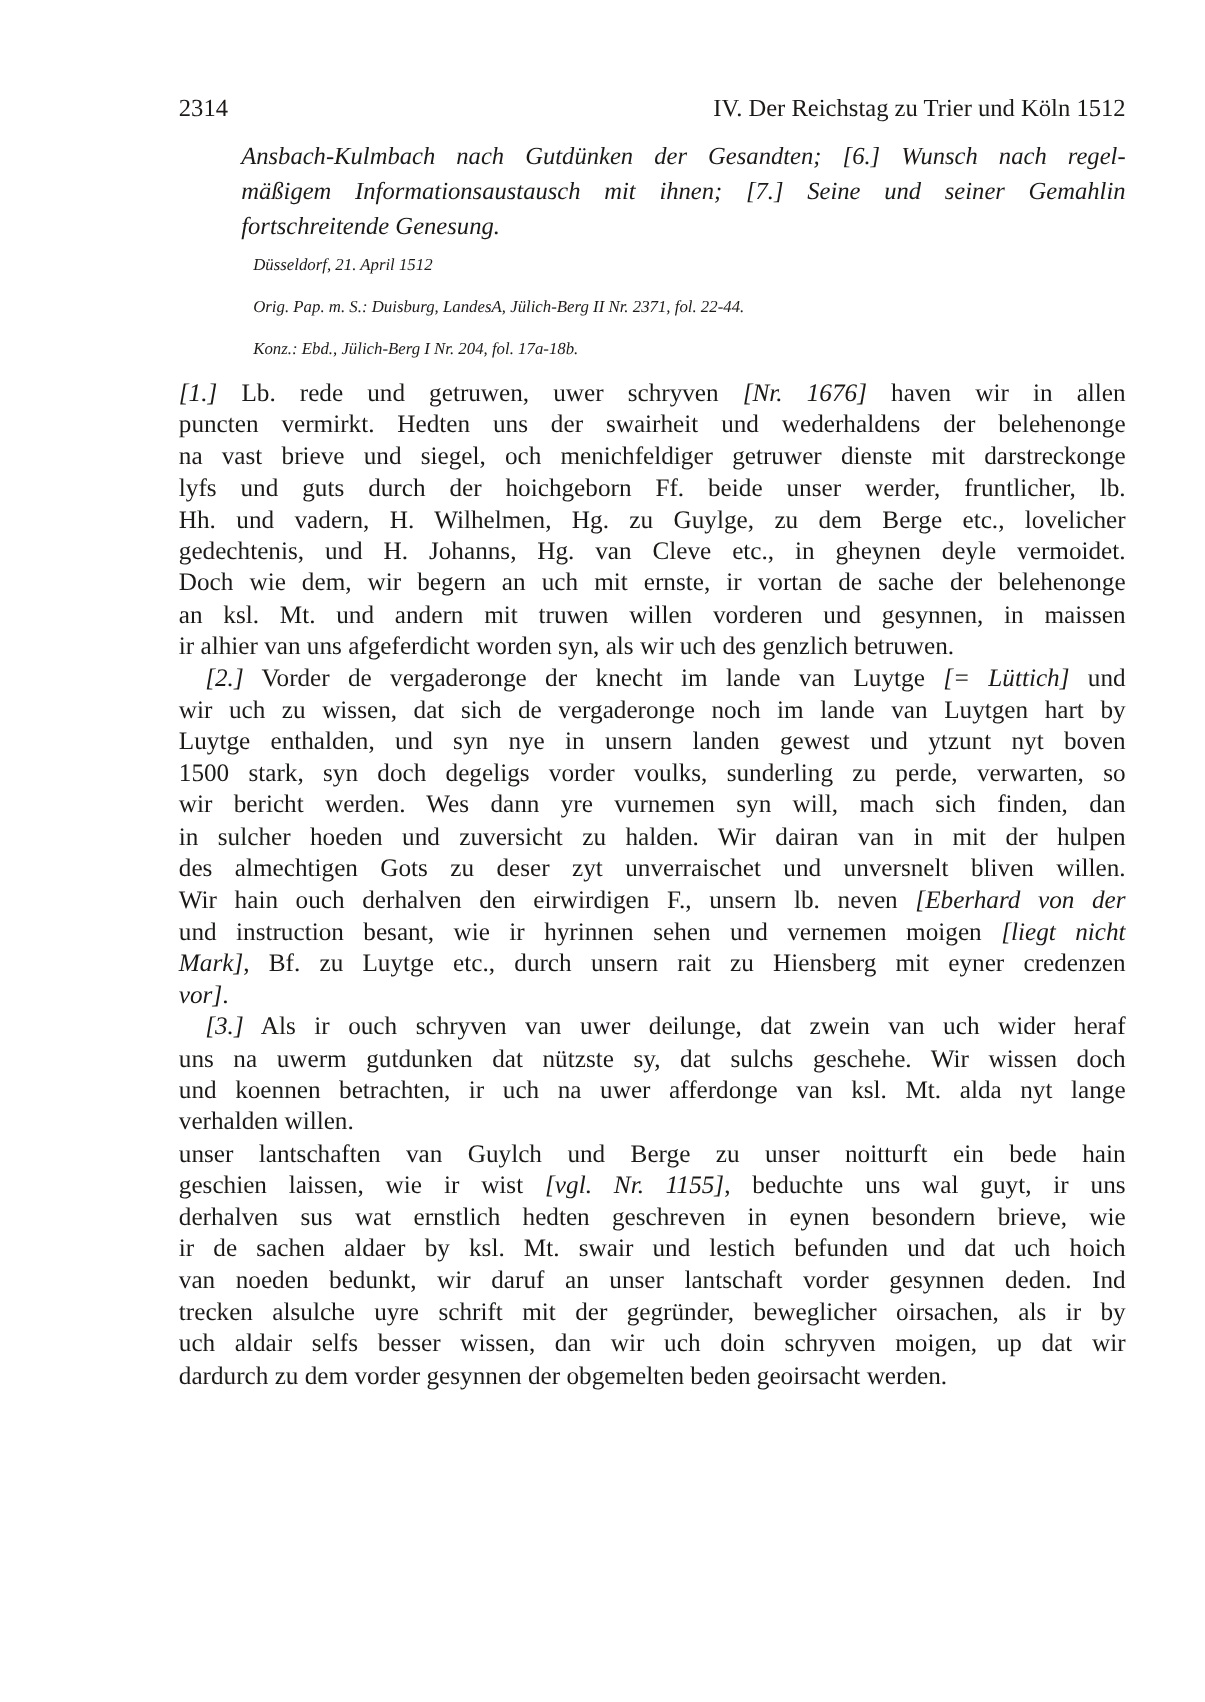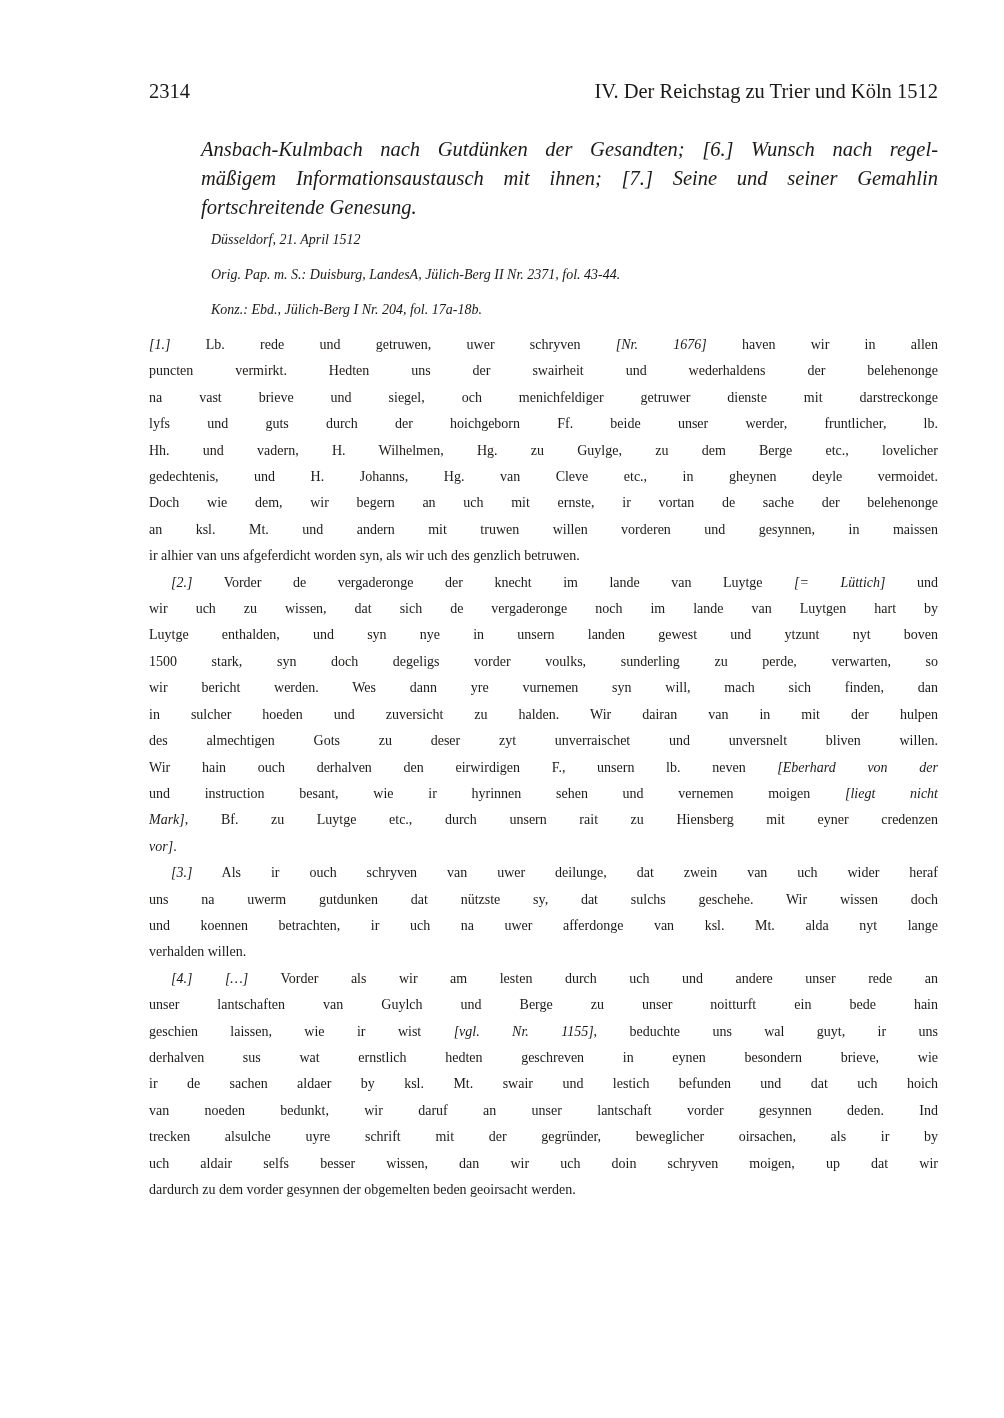--- a/index.html
+++ b/index.html
@@ -14,21 +14,21 @@
   }
   .content {
     position: absolute;
     left: 149px;
     top: 78px;
     width: 789px;
   }
   .header {
     position: relative;
     height: 26px;
-    margin-bottom: 31px;
+    margin-bottom: 13px;
     font-size: 20.5px;
     line-height: 26px;
   }
   .pagenum { position: absolute; left: 0; top: 0; }
   .runhead { display: block; text-align: right; }
   .summary { margin-left: 52px; }
   .sline {
     font-style: italic;
     font-size: 20.5px;
     line-height: 29px;
@@ -39,21 +39,21 @@
   .dateline, .prov {
     margin-left: 62px;
     font-style: italic;
     font-size: 14px;
     line-height: 26px;
     margin-bottom: 9px;
   }
   .dateline { margin-top: 5px; }
   .letter-body { margin-top: 5px; }
   .bline {
-    font-size: 14px;
+    font-size: 21px;
     line-height: 26.4px;
     text-align: justify;
     text-align-last: justify;
   }
   .bline.last { text-align-last: left; }
   .bline.indent { padding-left: 22px; }
   .it { font-style: italic; }
 </style>
 </head>
 <body>
@@ -66,21 +66,21 @@
       <span class="runhead">IV. Der Reichstag zu Trier und Köln 1512</span>
     </div>
 
     <div class="summary">
         <div class="sline">Ansbach-Kulmbach nach Gutdünken der Gesandten; [6.] Wunsch nach regel-</div>
         <div class="sline">mäßigem Informationsaustausch mit ihnen; [7.] Seine und seiner Gemahlin</div>
         <div class="sline last">fortschreitende Genesung.</div>
       </div>
 
     <div class="dateline">Düsseldorf, 21. April 1512</div>
-    <div class="prov">Orig. Pap. m. S.: Duisburg, LandesA, Jülich-Berg II Nr. 2371, fol. 43-44.</div>
+    <div class="prov">Orig. Pap. m. S.: Duisburg, LandesA, Jülich-Berg II Nr. 2371, fol. 22-44.</div>
     <div class="prov">Konz.: Ebd., Jülich-Berg I Nr. 204, fol. 17a-18b.</div>
 
     <div class="letter-body">
         <div class="para">
           <div class="bline"><span class="it">[1.]</span><span> Lb. rede und getruwen, uwer schryven </span><span class="it">[Nr. 1676]</span><span> haven wir in allen</span></div>
           <div class="bline"><span>puncten vermirkt. Hedten uns der swairheit und wederhaldens der belehenonge</span></div>
           <div class="bline"><span>na vast brieve und siegel, och menichfeldiger getruwer dienste mit darstreckonge</span></div>
           <div class="bline"><span>lyfs und guts durch der hoichgeborn Ff. beide unser werder, fruntlicher, lb.</span></div>
           <div class="bline"><span>Hh. und vadern, H. Wilhelmen, Hg. zu Guylge, zu dem Berge etc., lovelicher</span></div>
           <div class="bline"><span>gedechtenis, und H. Johanns, Hg. van Cleve etc., in gheynen deyle vermoidet.</span></div>
@@ -101,21 +101,20 @@
           <div class="bline"><span class="it">Mark]</span><span>, Bf. zu Luytge etc., durch unsern rait zu Hiensberg mit eyner credenzen</span></div>
           <div class="bline last"><span class="it">vor]</span><span>.</span></div>
         </div>
         <div class="para">
           <div class="bline indent"><span class="it">[3.]</span><span> Als ir ouch schryven van uwer deilunge, dat zwein van uch wider heraf</span></div>
           <div class="bline"><span>uns na uwerm gutdunken dat nützste sy, dat sulchs geschehe. Wir wissen doch</span></div>
           <div class="bline"><span>und koennen betrachten, ir uch na uwer afferdonge van ksl. Mt. alda nyt lange</span></div>
           <div class="bline last"><span>verhalden willen.</span></div>
         </div>
         <div class="para">
-          <div class="bline indent"><span class="it">[4.] […]</span><span> Vorder als wir am lesten durch uch und andere unser rede an</span></div>
           <div class="bline"><span>unser lantschaften van Guylch und Berge zu unser noitturft ein bede hain</span></div>
           <div class="bline"><span>geschien laissen, wie ir wist </span><span class="it">[vgl. Nr. 1155]</span><span>, beduchte uns wal guyt, ir uns</span></div>
           <div class="bline"><span>derhalven sus wat ernstlich hedten geschreven in eynen besondern brieve, wie</span></div>
           <div class="bline"><span>ir de sachen aldaer by ksl. Mt. swair und lestich befunden und dat uch hoich</span></div>
           <div class="bline"><span>van noeden bedunkt, wir daruf an unser lantschaft vorder gesynnen deden. Ind</span></div>
           <div class="bline"><span>trecken alsulche uyre schrift mit der gegründer, beweglicher oirsachen, als ir by</span></div>
           <div class="bline"><span>uch aldair selfs besser wissen, dan wir uch doin schryven moigen, up dat wir</span></div>
           <div class="bline last"><span>dardurch zu dem vorder gesynnen der obgemelten beden geoirsacht werden.</span></div>
         </div>
       </div>

